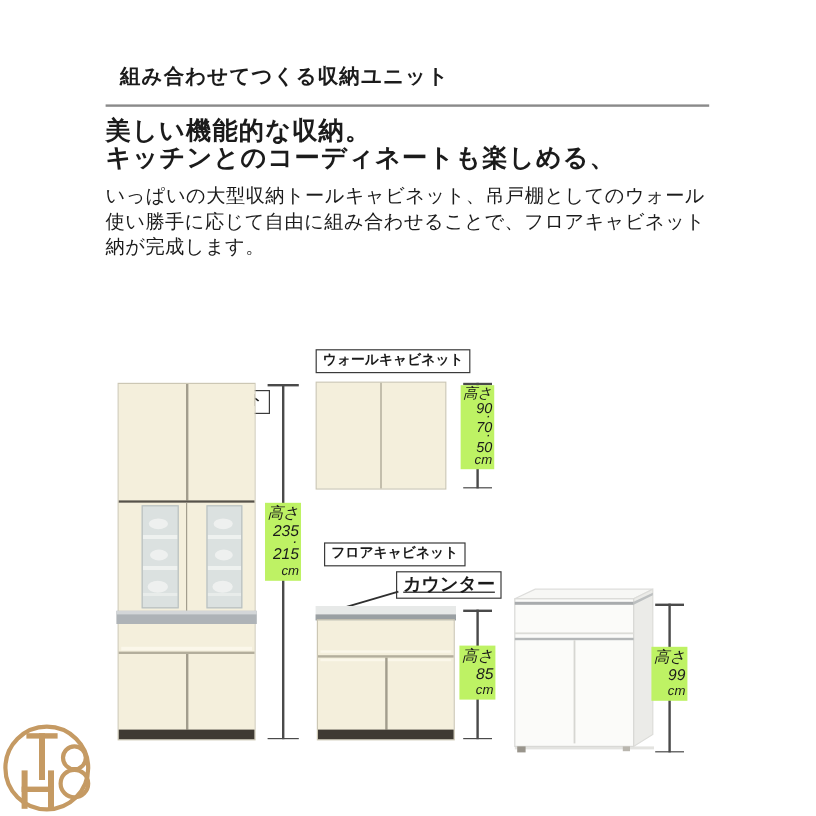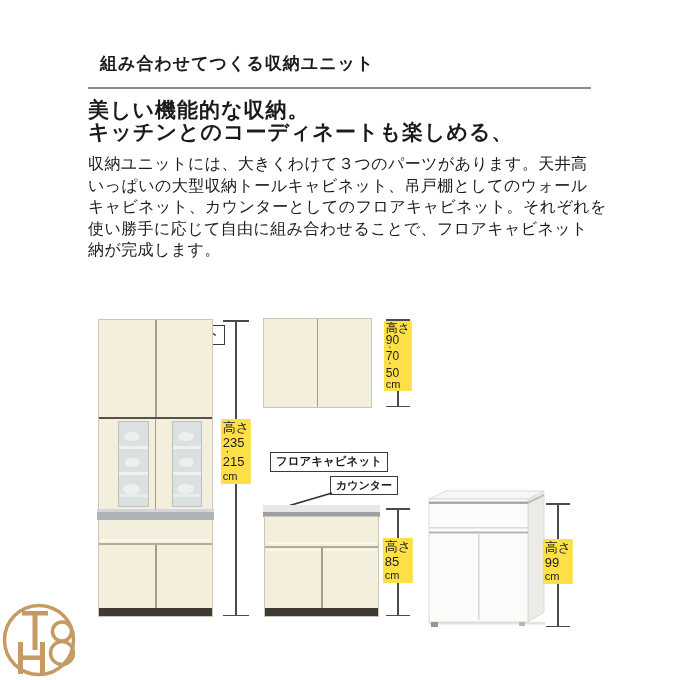--- a/index.html
+++ b/index.html
@@ -39,45 +39,43 @@
   }
   .dish{position:absolute;background:#f2f4f3;border-radius:50%;opacity:.8;}
   .counter-strip{position:absolute;background:#aeb3b7;border-top:3px solid #d3d6d8;}
   .handle-strip{position:absolute;left:2px;right:2px;height:2.5px;background:#fbf7ea;}
   
   .dim{position:absolute;}
   .dim .cap{position:absolute;left:0;right:0;height:1.5px;background:#4a4a4a;}
   .dim .cap.b{bottom:0;}
   .dim .stem{position:absolute;left:50%;top:0;bottom:0;width:1.5px;margin-left:-0.75px;background:#4a4a4a;}
   .dim .dim-label{
-    position:absolute;left:50%;transform:translateX(-50%);background:#fde047;
-    text-align:left;font-size:13px;line-height:1.12;padding:2px 2px;white-space:nowrap;
+    position:absolute;left:50%;transform:translateX(-50%);background:#bef264;
+    text-align:right;font-size:13px;line-height:1.12;padding:2px 2px;white-space:nowrap;font-style:italic;
   }
   .dim .dim-label .dot{font-size:9px;line-height:0.6;}
   .dim .dim-label .unit{font-size:11px;}
   .dim.small .dim-label{font-size:12px;line-height:1.0;padding:1px 2px;}
   .dim.small .dim-label .dot{font-size:8px;line-height:0.55;}
   
   .callout-svg,.photo-svg,.logo-svg{position:absolute;}
 </style>
 </head>
 <body>
 
 <div class="page">
 
   <div class="title">組み合わせてつくる収納ユニット</div>
   <div class="title-rule"></div>
   <div class="subtitle">
     <div>美しい機能的な収納。</div>
     <div>キッチンとのコーディネートも楽しめる、</div>
   </div>
   <div class="body-text">
-    <div>収納ユニットには、大きくわけて３つのパーツがあります。天井高</div>
     <div>いっぱいの大型収納トールキャビネット、吊戸棚としてのウォール</div>
-    <div>キャビネット、カウンターとしてのフロアキャビネット。それぞれを</div>
     <div>使い勝手に応じて自由に組み合わせることで、フロアキャビネット</div>
     <div>納が完成します。</div>
   </div>
 
   <div class="label-box" style="left:107px;top:289px;margin-top:36px;">トールキャビネット</div>
 
   <div class="cab" style="left:99px;top:320px;width:113px;height:296px;">
 
     <div class="sec" style="top:0;height:97px;">
       <div class="vline" style="left:56px;"></div>
@@ -117,20 +115,21 @@
       <div class="cap b"></div>
     <div class="dim-label" style="top:99px;">
       <div>高さ</div>
       <div>235</div>
       <div class="dot">・</div>
       <div>215</div>
       <div class="unit">cm</div>
     </div>
   </div>
 
+  <div class="label-box" style="left:263px;top:291px;">ウォールキャビネット</div>
 
   <div class="cab" style="left:264px;top:319px;width:107px;height:88px;">
     <div class="vline" style="left:52.5px;"></div>
   </div>
 
   <div class="dim small" style="left:386px;top:319px;width:24px;height:88px;">
     <div class="cap t"></div>
       <div class="stem"></div>
       <div class="cap b"></div>
     <div class="dim-label" style="top:2px;">
@@ -139,21 +138,21 @@
       <div class="dot">・</div>
       <div>70</div>
       <div class="dot">・</div>
       <div>50</div>
       <div class="unit">cm</div>
     </div>
   </div>
 
   <div class="label-box" style="left:270px;top:452px;">フロアキャビネット</div>
 
-  <div class="label-box" style="left:330px;top:476px;font-size:11px;">カウンター</div>
+  <div class="label-box" style="left:330px;top:476px;font-size:15px;text-decoration:underline;">カウンター</div>
   <svg class="callout-svg" style="left:283px;top:489px;" width="52" height="20" viewBox="0 0 52 20">
     <line x1="49" y1="4" x2="5" y2="17" stroke="#2f2f2f" stroke-width="1.6"></line>
   </svg>
 
   <div class="cab" style="left:265px;top:505px;width:113px;height:111px;outline:none;background:transparent;">
 
     <div style="position:absolute;left:-2px;right:-2px;top:0;height:7px;background:#e7e9e8;border-bottom:5px solid #9aa0a3;"></div>
 
     <div style="position:absolute;left:0;right:0;top:12px;height:99px;background:#f4efdc;outline:1px solid #ccc7b4;">
       <div class="sec" style="top:0;height:29px;background:transparent;">

